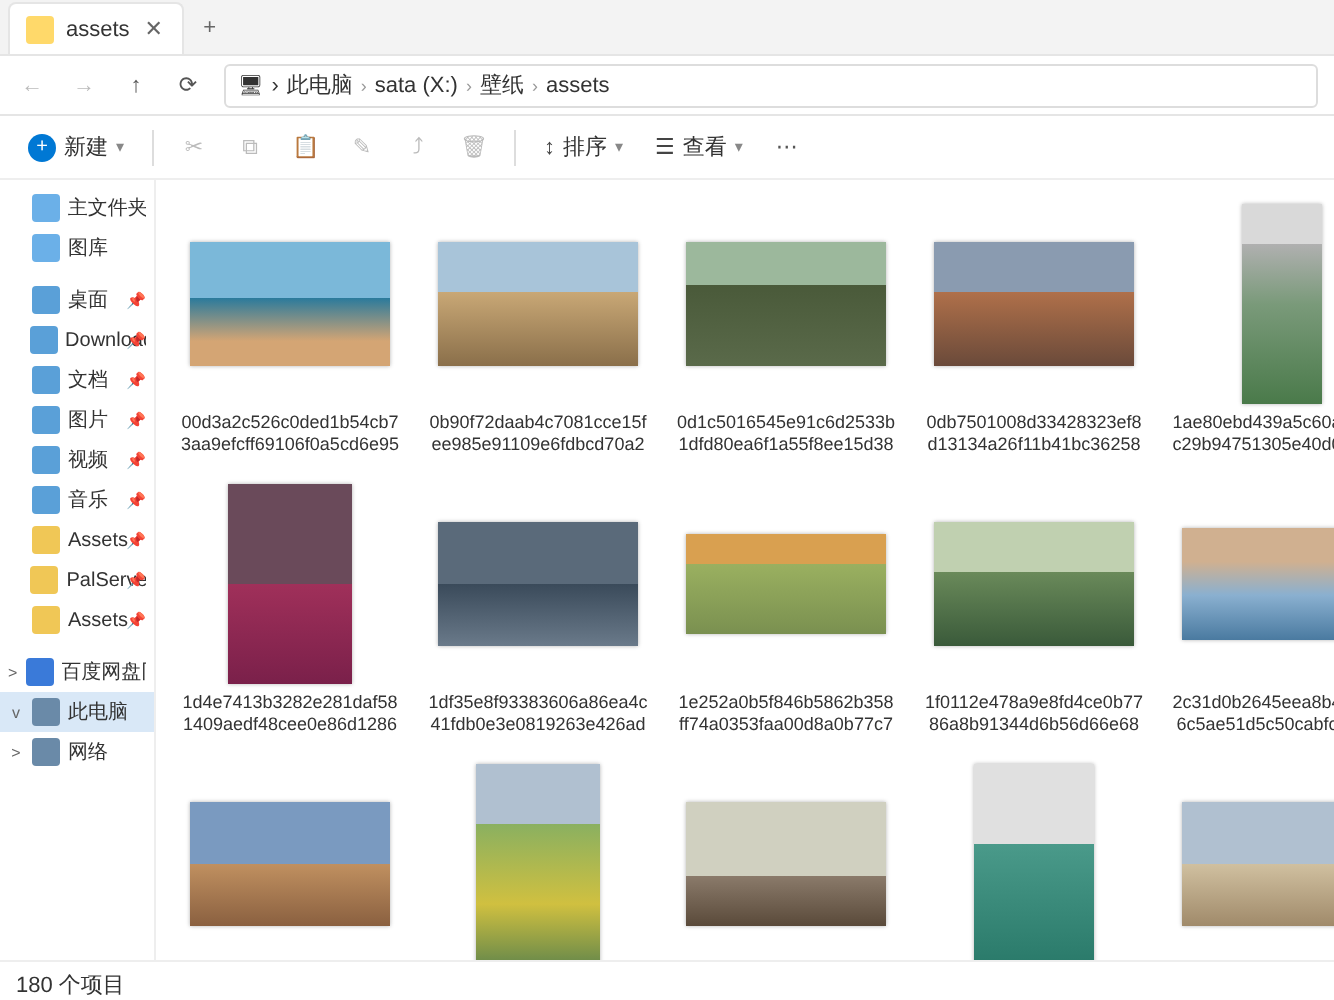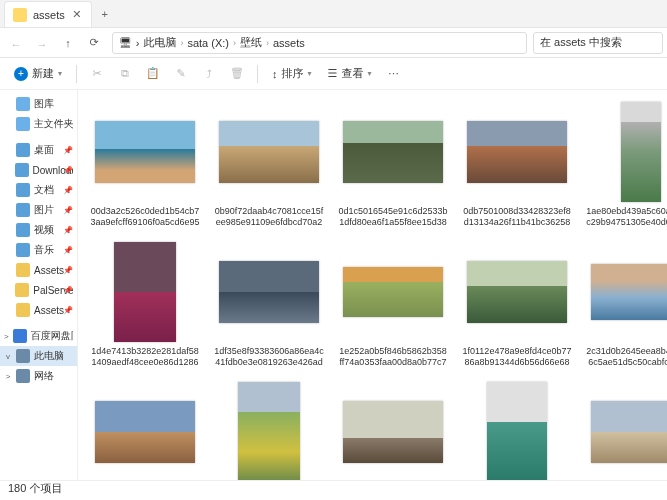--- a/index.html
+++ b/index.html
@@ -28,21 +28,21 @@
 .sitem .exp{width:8px;font-size:8px;color:#666;text-align:center}
 .sitem .sico{width:14px;height:14px;border-radius:2px;flex-shrink:0}
 .sitem .slab{font-size:10px;white-space:nowrap;overflow:hidden}
 .sitem .pin{position:absolute;right:4px;font-size:8px;color:#888}
 .content{flex:1;overflow-y:auto;padding:8px}
 .grid{display:grid;grid-template-columns:repeat(5,1fr);gap:6px}
 .item{display:flex;flex-direction:column;align-items:center;gap:4px;padding:4px}
 .thumb{width:100px;height:100px;display:flex;align-items:center;justify-content:center}
 .thumb img,.timg{max-width:100%;max-height:100%;object-fit:cover;box-shadow:0 0 2px rgba(0,0,0,.3)}
 .fname{font-size:9px;color:#333;text-align:center;word-break:break-all;line-height:1.2;max-height:22px;overflow:hidden;width:110px}
-.status{height:20px;border-top:1px solid #eee;display:flex;align-items:flex-start;padding:0 8px;font-size:10px;color:#555}
+.status{height:20px;border-top:1px solid #eee;display:flex;align-items:flex-end;padding:0 8px;font-size:10px;color:#555}
 
 .t1{background:linear-gradient(180deg,#7bb8d9 45%,#2a7a9c 45%,#d4a574 80%)}
 .t2{background:linear-gradient(180deg,#a8c4d9 40%,#c9a876 40%,#8a6f4a 100%)}
 .t3{background:linear-gradient(180deg,#9cb89c 35%,#4a5a3a 35%,#5a6a4a 100%)}
 .t4{background:linear-gradient(180deg,#8a9bb0 40%,#b0704a 40%,#6a4a3a 100%)}
 .t5{background:linear-gradient(180deg,#d9d9d9 20%,#b0b0b0 20%,#7a9a7a 50%,#4a7a4a 100%)}
 .t6{background:linear-gradient(180deg,#6a4a5a 50%,#a0305a 50%,#7a204a 100%)}
 .t7{background:linear-gradient(180deg,#5a6a7a 50%,#3a4a5a 50%,#6a7a8a 100%)}
 .t8{background:linear-gradient(180deg,#d9a050 30%,#9ab060 30%,#7a9050 100%)}
 .t9{background:linear-gradient(180deg,#c0d0b0 40%,#6a8a5a 40%,#3a5a3a 100%)}
@@ -82,23 +82,20 @@
         <span class="chev">›</span>
       </span>
     <span class="crumb">
         <span>壁纸</span>
         <span class="chev">›</span>
       </span>
     <span class="crumb">
         <span>assets</span>
       </span>
   </div>
-  <div class="search">
-      <span>在 assets 中搜索</span>
-    </div>
 </div>
 
 <div class="actions">
   <div class="abtn">
       <span class="plus">+</span>
       <span>新建</span>
       <span style="font-size:8px;color:#888">▾</span>
     </div>
   <span class="sep"></span>
   <div class="tbtn dis">✂</div>
@@ -112,26 +109,26 @@
   <div class="abtn">☰ <span>查看</span><span style="font-size:8px;color:#888">▾</span></div>
   <div class="tbtn">⋯</div>
 </div>
 
 <div class="main">
   <div class="sidebar">
     <div class="sgroup" id="sg-quick">
         <div class="sitem">
           <span class="exp"></span>
           <span class="sico" style="background:#6bb0e8"></span>
+          <span class="slab">主文件夹</span>
+        </div>
+        <div class="sitem">
+          <span class="exp"></span>
+          <span class="sico" style="background:#6bb0e8"></span>
           <span class="slab">图库</span>
-        </div>
-        <div class="sitem">
-          <span class="exp"></span>
-          <span class="sico" style="background:#6bb0e8"></span>
-          <span class="slab">主文件夹</span>
         </div>
       </div>
     <div class="sgroup" id="sg-pinned">
         <div class="sitem">
           <span class="exp"></span>
           <span class="sico" style="background:#5aa0d8"></span>
           <span class="slab">桌面</span>
           <span class="pin">📌</span>
         </div>
         <div class="sitem">

